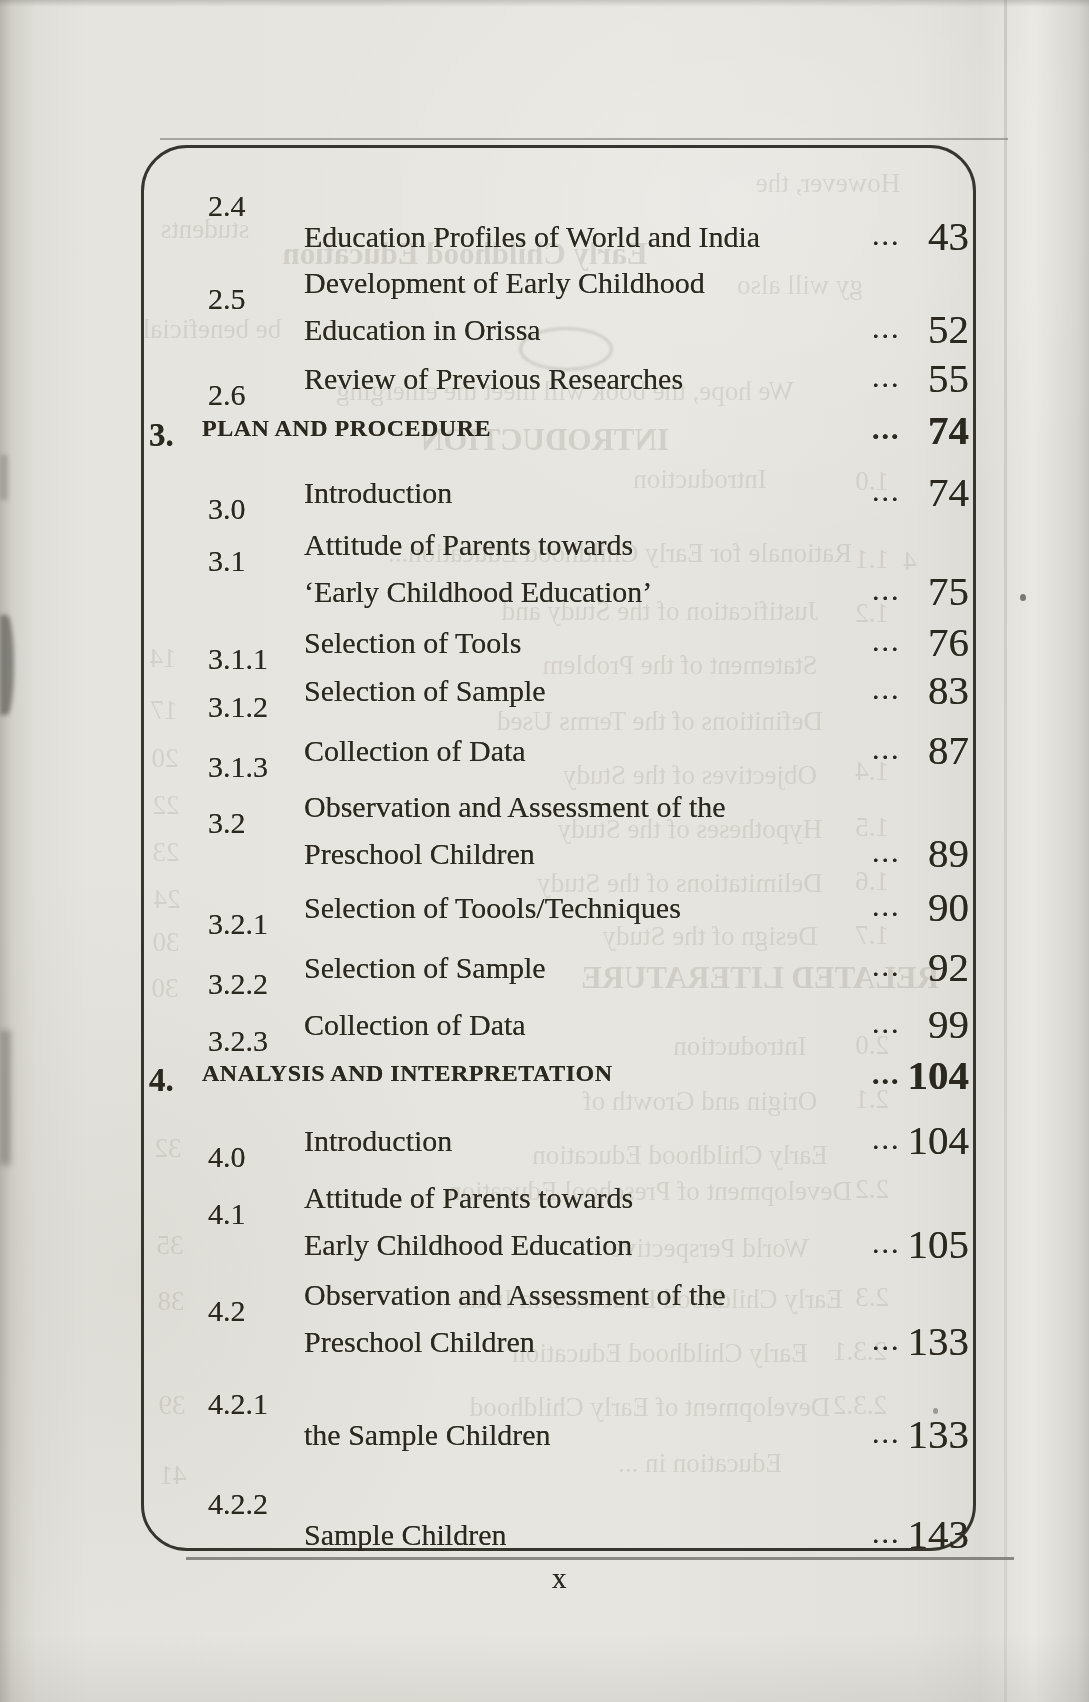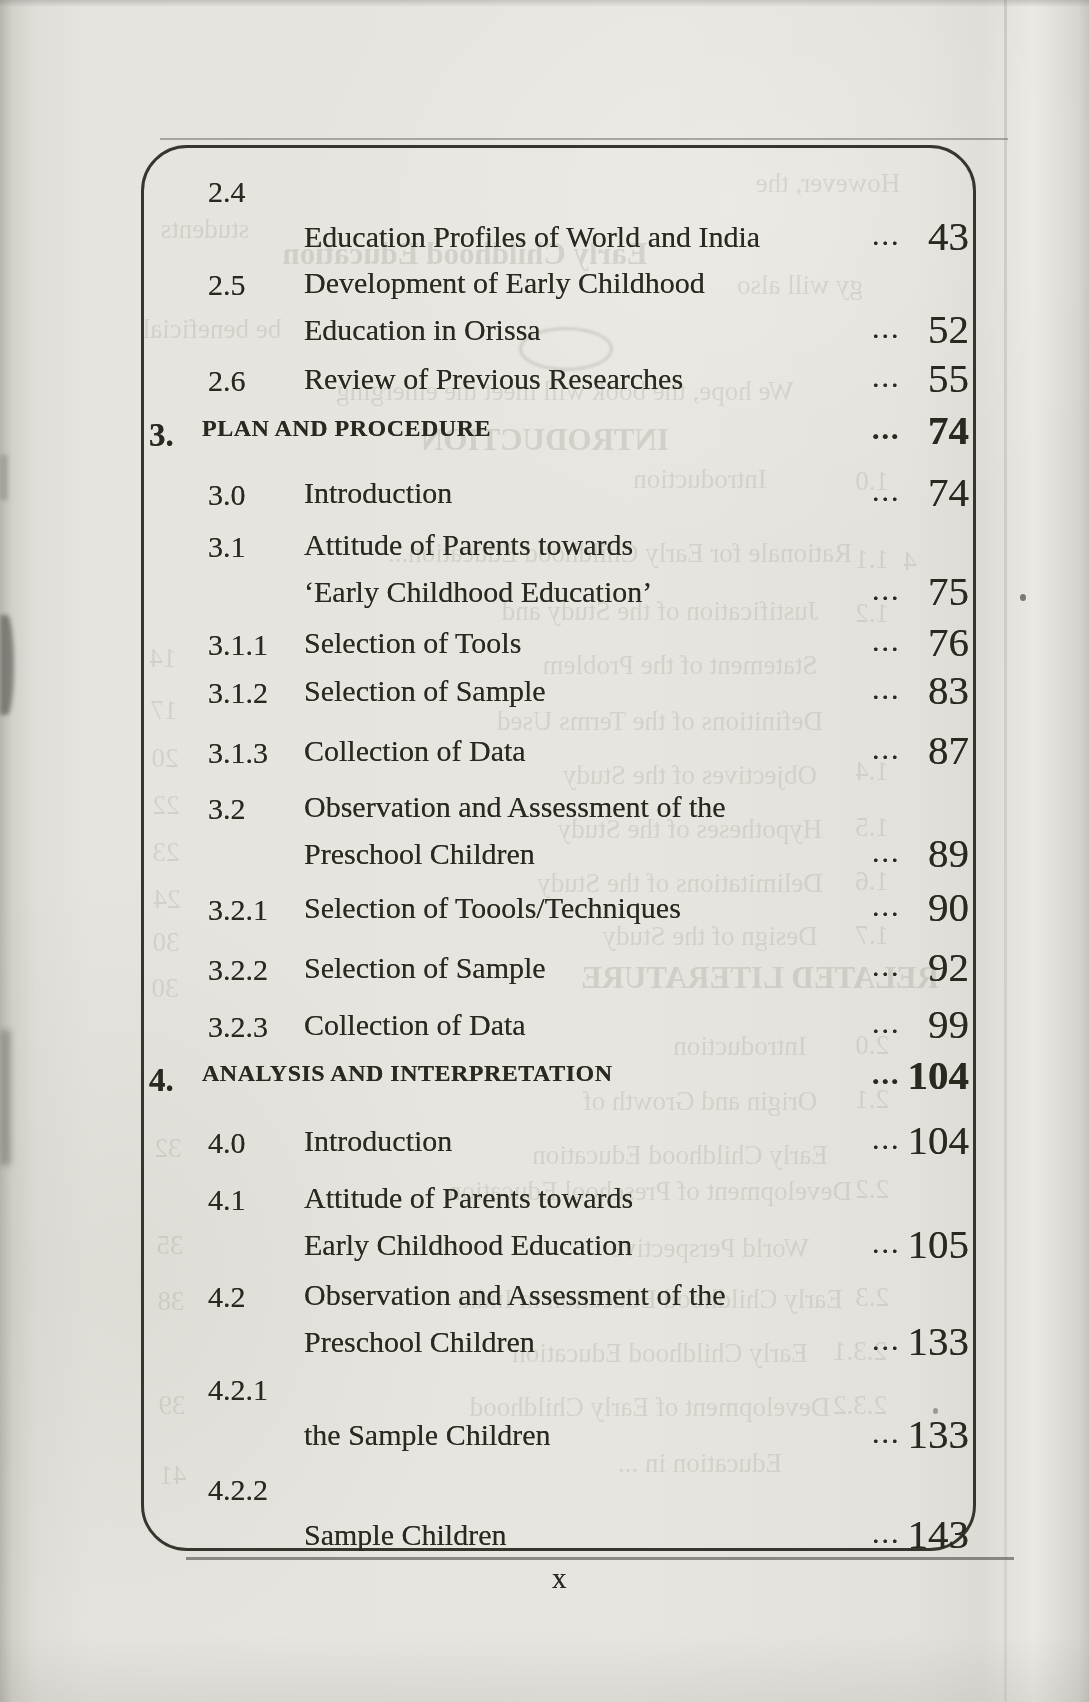--- a/index.html
+++ b/index.html
@@ -57,21 +57,21 @@
   .speck1{position:absolute;left:1020px;top:594px;width:6px;height:7px;
     background:rgba(50,47,40,.6);border-radius:50%;}
   .speck2{position:absolute;left:933px;top:1408px;width:5px;height:6px;
     background:rgba(50,47,40,.4);border-radius:50%;}
   
   .r{
     position:absolute;left:0;right:0;height:96px;
     font-size:30px;line-height:1;color:#2b2820;
     text-shadow:0 0 .5px rgba(43,40,32,.7);
   }
-  .num{position:absolute;left:64px;top:2px;white-space:nowrap;}
+  .num{position:absolute;left:64px;top:16px;white-space:nowrap;}
   .t{position:absolute;left:160px;top:0;white-space:nowrap;}
   .t2{top:47px;}
   .dots{position:absolute;left:728px;top:-2px;letter-spacing:2px;}
   .pg{position:absolute;right:4px;top:-6px;width:100px;text-align:right;font-size:41px;}
   .l2 .dots{top:45px;}
   .l2 .pg{top:41px;}
   .hd{font-weight:700;}
   .hd .num{left:5px;top:3px;font-size:33px;}
   .hd .t{left:58px;font-size:24px;letter-spacing:.5px;}
   .hd .dots{font-weight:700;}

